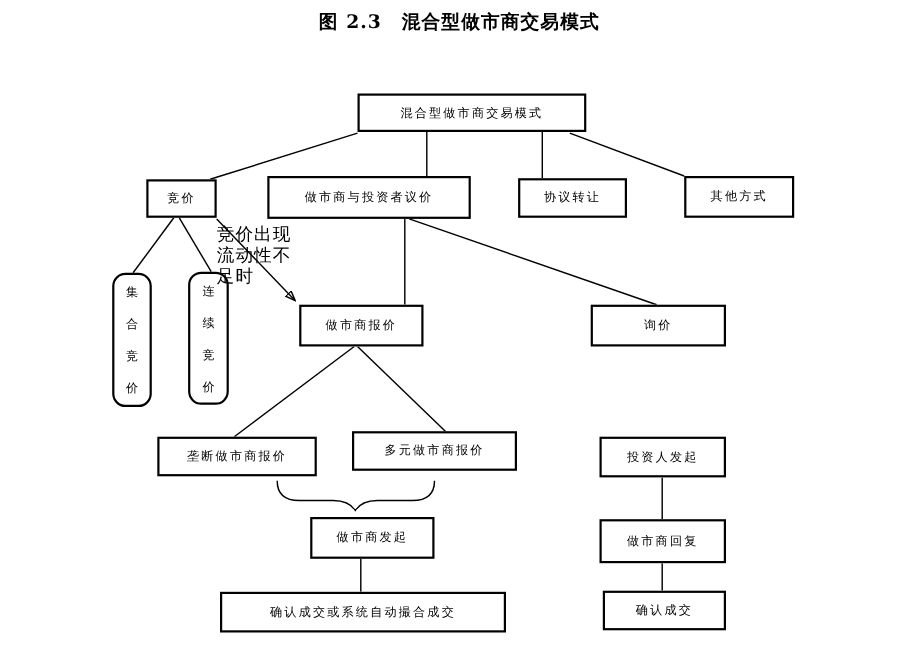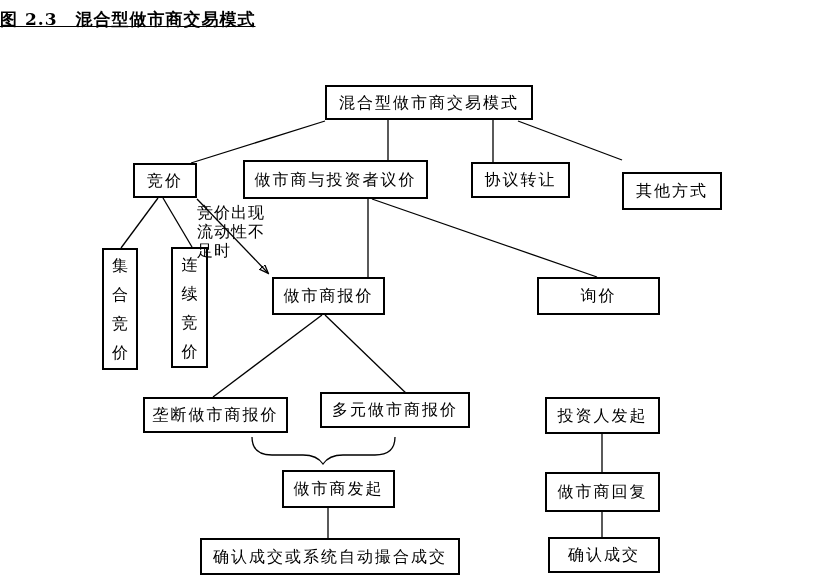--- a/index.html
+++ b/index.html
@@ -7,51 +7,51 @@
     position:relative;
     width:835px;height:588px;
     background:#ffffff;
     font-family:"DejaVu Serif","Liberation Serif",serif;
     color:#000;
     overflow:hidden;
   }
   .fig-title{
     position:absolute;
     top:8px;left:0;width:835px;
-    text-align:left;
+    text-align:center;
     font-size:17px;
     font-weight:bold;
     letter-spacing:1px;
-    text-decoration:underline;
   }
   #connectors{
     position:absolute;left:0;top:0;
   }
   #connectors line,#connectors path{
     stroke:#000;
     stroke-width:1.3;
     fill:none;
   }
   .node{
     position:absolute;
     box-sizing:border-box;
     border:2px solid #000;
     background:#ffffff;
     display:flex;
     align-items:center;
     justify-content:center;
     text-align:center;
-    font-size:16px;
+    font-size:11px;
     letter-spacing:2px;
     line-height:1.25;
   }
   .node span{display:block;}
   .node.vertical{
     padding:4px 4px;
     letter-spacing:0;
+    border-radius:12px;
   }
   .node.vertical span{
     width:18px;
     word-break:break-all;
     line-height:29px;
     letter-spacing:0;
   }
   .edge-label{
     position:absolute;
     left:197px;top:203px;
@@ -96,21 +96,21 @@
       </div>
       <div class="node" style="left: 133px; top: 163px; width: 64px; height: 35px; text-align: center;">
         <span>竞价</span>
       </div>
       <div class="node" style="left: 243px; top: 160px; width: 185px; height: 39px;">
         <span>做市商与投资者议价</span>
       </div>
       <div class="node" style="left: 471px; top: 162px; width: 99px; height: 36px;">
         <span>协议转让</span>
       </div>
-      <div class="node" style="left: 622px; top: 172px; width: 100px; height: 38px;">
+      <div class="node" style="left: 622px; top: 160px; width: 100px; height: 38px;">
         <span>其他方式</span>
       </div>
       <div class="node vertical" style="left: 102px; top: 248px; width: 36px; height: 122px;">
         <span>集合竞价</span>
       </div>
       <div class="node vertical" style="left: 171px; top: 247px; width: 37px; height: 121px;">
         <span>连续竞价</span>
       </div>
       <div class="node" style="left: 272px; top: 277px; width: 113px; height: 38px;">
         <span>做市商报价</span>

